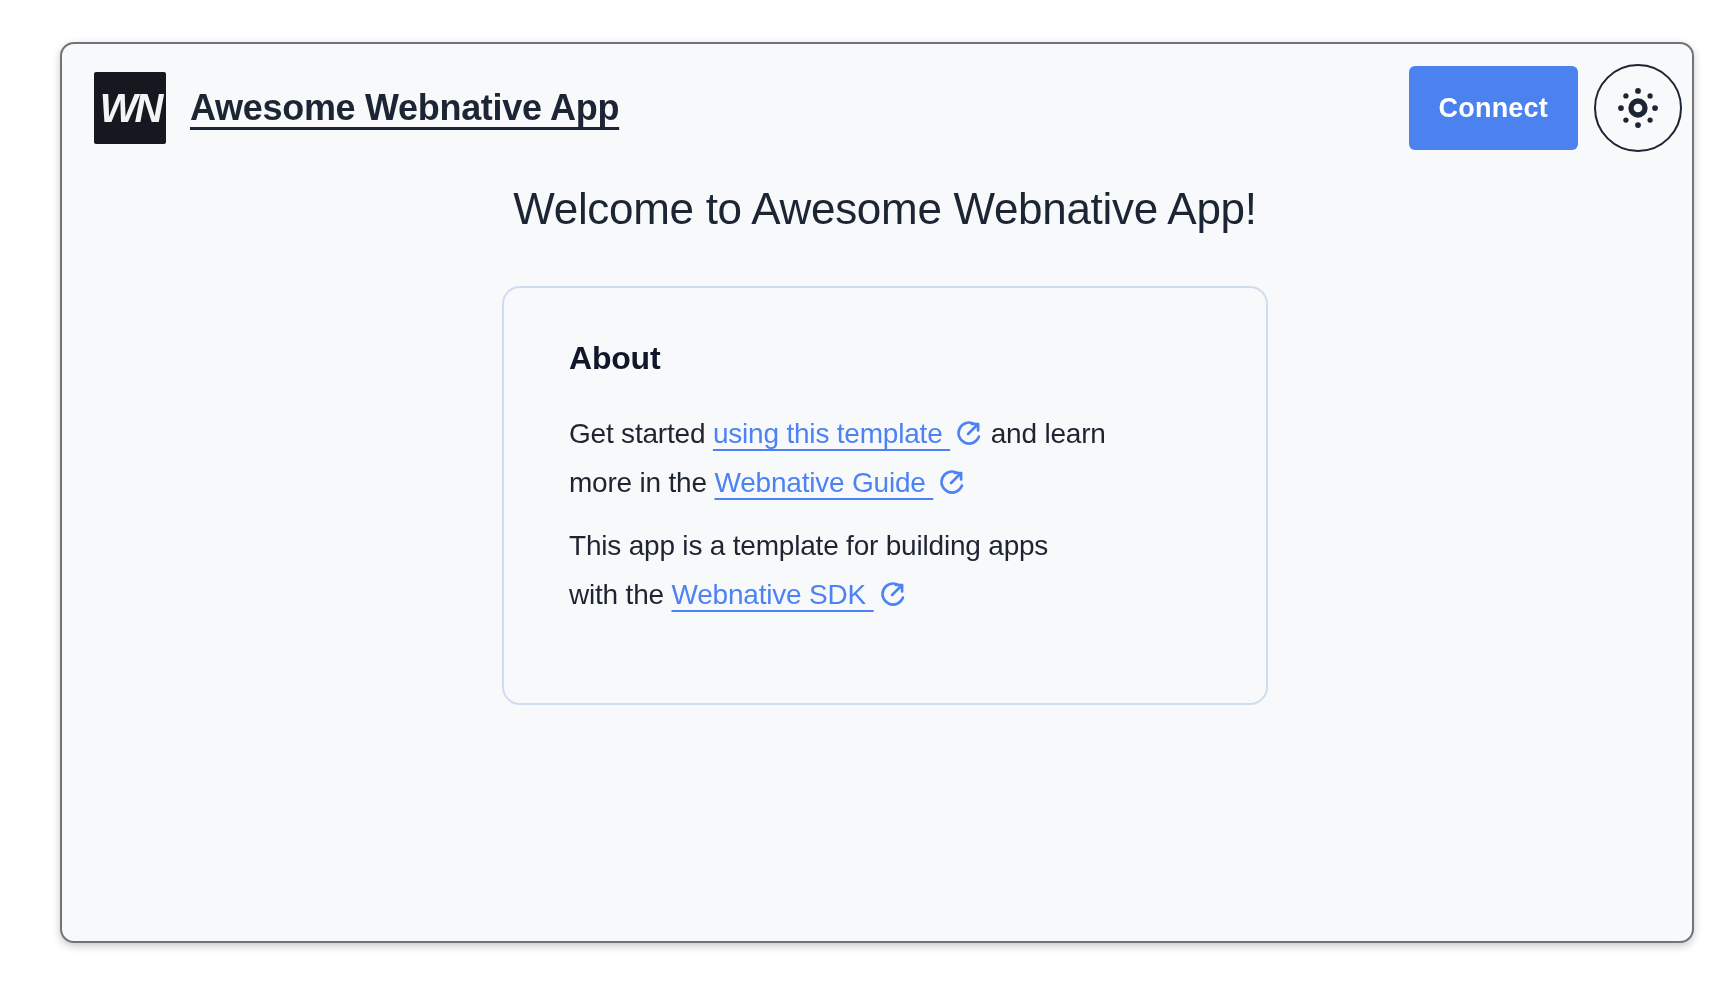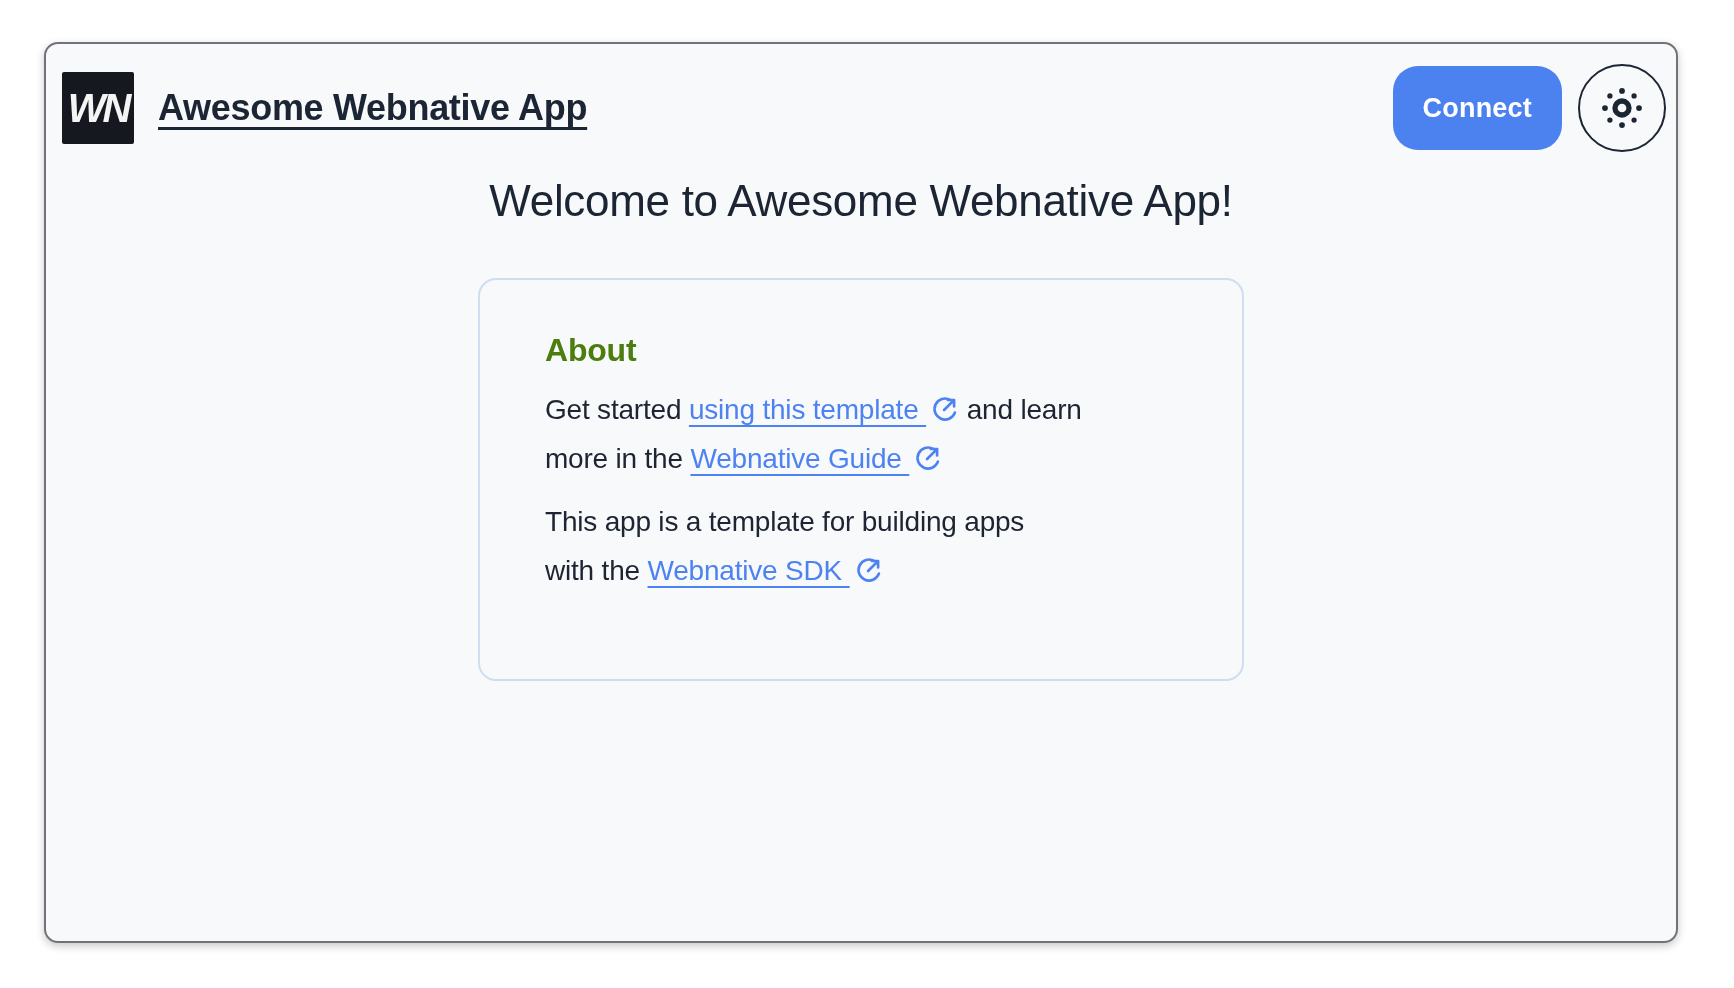--- a/index.html
+++ b/index.html
@@ -5,26 +5,27 @@
   * { box-sizing: border-box; margin: 0; padding: 0; }
   html, body {
     width: 1734px; height: 988px;
     background: #ffffff;
     font-family: "Liberation Sans", "DejaVu Sans", sans-serif;
     color: #1c2533;
     overflow: hidden;
   }
   .window {
     position: absolute;
-    left: 44px; top: 42px;
+    left: 60px; top: 42px;
     width: 1634px; height: 901px;
     background: #f8f9fb;
     border: 2px solid #70747a;
     border-radius: 14px;
     box-shadow: 0 3px 9px rgba(0,0,0,0.22);
+    padding-left: 16px;
   }
   
   .header {
     display: flex;
     align-items: center;
     padding: 20px 10px 0 16px;
   }
   .logo {
     width: 72px; height: 72px;
     background: #15181f;
@@ -48,59 +49,59 @@
     cursor: pointer;
     letter-spacing: -0.3px;
   }
   .header-spacer { flex: 1; }
   .connect-btn {
     height: 84px;
     padding: 0 30px;
     background: #4b82f0;
     color: #ffffff;
     border: none;
-    border-radius: 25px;
+    border-radius: 6px;
     font-family: inherit;
     font-size: 27px;
     font-weight: 700;
     letter-spacing: 0.2px;
     cursor: pointer;
   }
   .theme-btn {
     width: 88px; height: 88px;
     margin-left: 16px;
     border-radius: 50%;
     border: 2.5px solid #1c2533;
     background: transparent;
     display: flex; align-items: center; justify-content: center;
     cursor: pointer;
     flex: 0 0 auto;
   }
   
   .welcome {
-    margin-top: 24px;
+    margin-top: 32px;
     text-align: center;
     font-size: 44px;
     font-weight: 500;
     color: #1c2533;
     letter-spacing: -0.3px;
   }
   .about-card {
     width: 766px;
     margin: 52px auto 0;
     border: 2px solid #cfdeef;
     border-radius: 18px;
     padding: 52px 60px 70px 65px;
     background: transparent;
   }
   .about-card h2 {
     font-size: 32px;
     font-weight: 700;
-    color: #4d7c0f;
-    margin-bottom: 16px;
+    color: #0f172a;
+    margin-bottom: 32px;
     letter-spacing: -0.2px;
   }
   .about-card p {
     font-size: 28px;
     line-height: 49px;
     color: #1d2432;
     margin-bottom: 14px;
     letter-spacing: -0.2px;
   }
   .ext-link {

